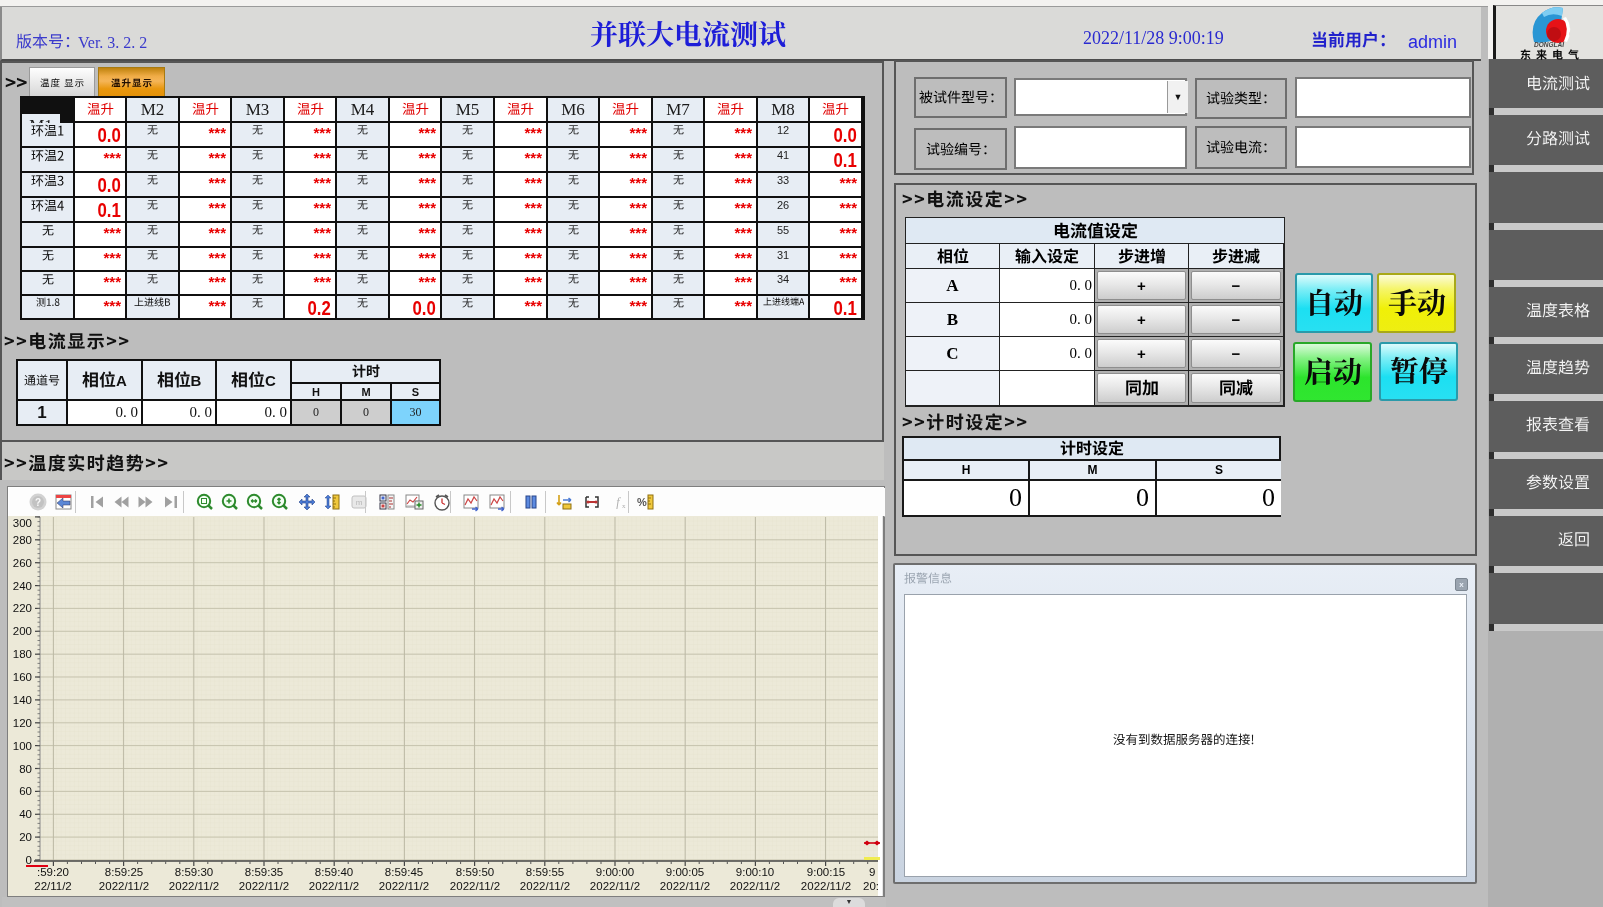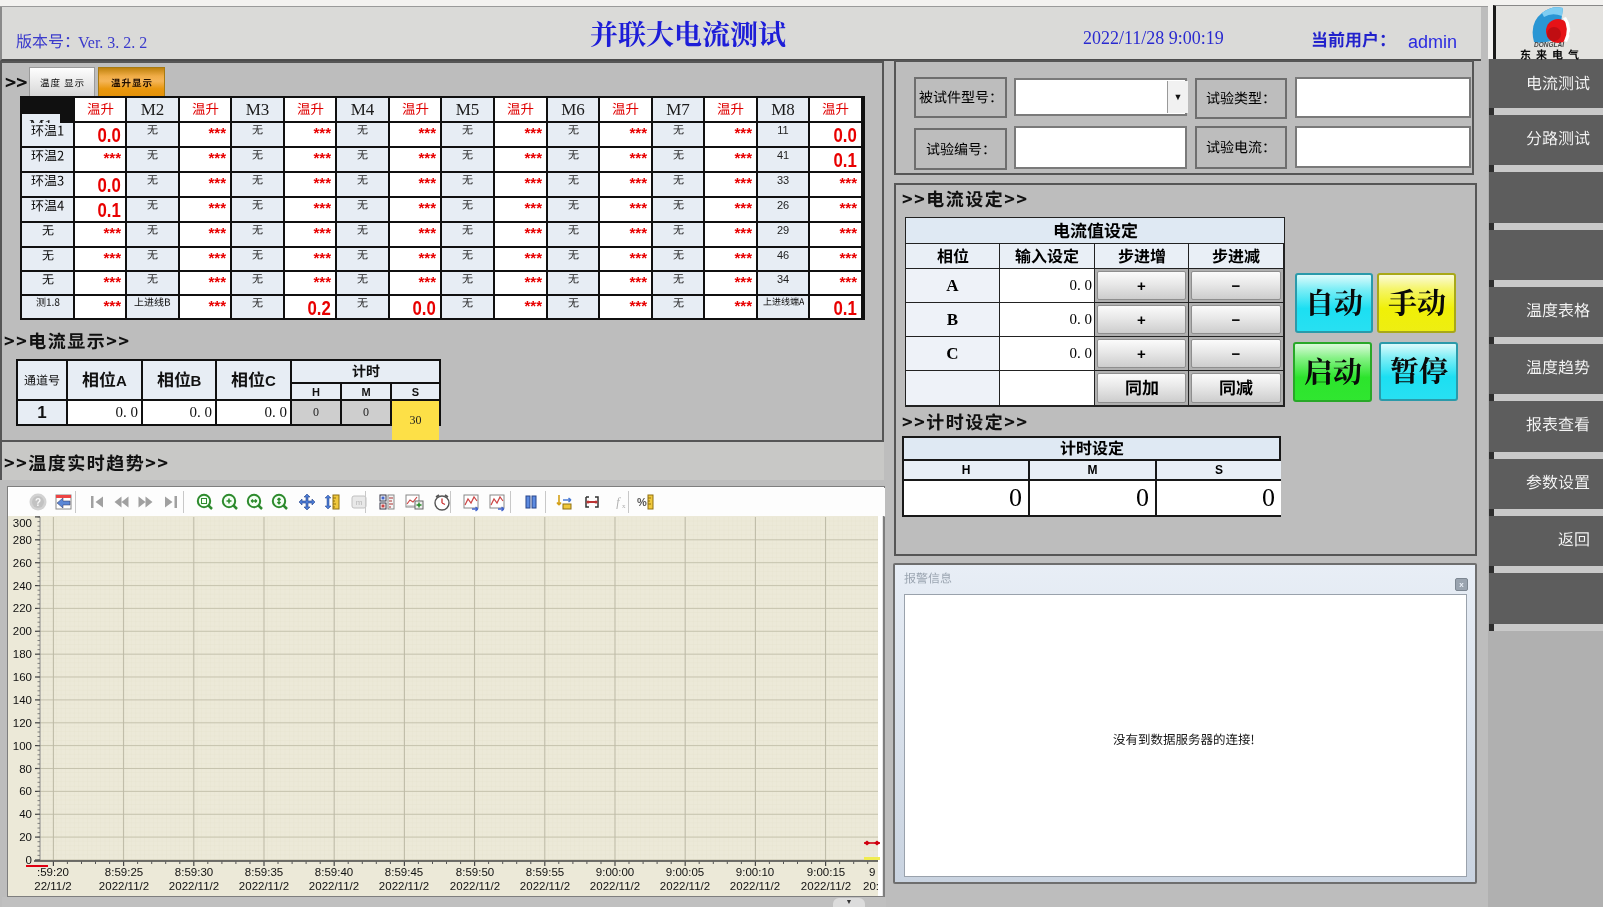--- a/index.html
+++ b/index.html
@@ -225,21 +225,21 @@
         <svg width="11" height="12" style="display:block" viewBox="0 0 11 12">
           <g transform="translate(0,9.7) scale(0.0550,-0.0550)" fill="#222">
             <use href="#r65e0" x="0"></use>
           </g>
         </svg>
       </div>
       <div style="position:absolute;left:685px;top:27px;width:51px;height:23px;background:#fff;display:flex;align-items:flex-start;justify-content:flex-end;padding-right:4px;padding-top:1px;overflow:hidden">
         <span style="font-weight:bold;font-size:15px;color:#e80000;line-height:17px">***</span>
       </div>
       <div style="position:absolute;left:738px;top:27px;width:50px;height:23px;background:#e7edf4;display:flex;align-items:flex-start;justify-content:center;padding-top:1px;overflow:hidden">
-        <span style="font-size:11px;color:#222">11</span>
+        <span style="font-size:11px;color:#222">12</span>
       </div>
       <div style="position:absolute;left:790px;top:27px;width:51px;height:23px;background:#fff;display:flex;align-items:flex-start;justify-content:flex-end;padding-right:4px;padding-top:1px;overflow:hidden">
         <span style="font-weight:bold;font-size:20px;color:#e80000;transform:scaleX(0.84);transform-origin:right center">0.0</span>
       </div>
       <div style="position:absolute;left:2px;top:52px;width:51px;height:23px;background:#e7edf4;display:flex;align-items:flex-start;justify-content:center;padding-top:1px;overflow:hidden">
         <svg width="33" height="14" style="display:block" viewBox="0 0 33 14">
           <g transform="translate(0,11.4) scale(0.0650,-0.0650)" fill="#111">
             <use href="#r73af" x="0"></use>
             <use href="#r6e29" x="200"></use>
             <use href="#r32" x="400"></use>
@@ -535,21 +535,21 @@
         <svg width="11" height="12" style="display:block" viewBox="0 0 11 12">
           <g transform="translate(0,9.7) scale(0.0550,-0.0550)" fill="#222">
             <use href="#r65e0" x="0"></use>
           </g>
         </svg>
       </div>
       <div style="position:absolute;left:685px;top:127px;width:51px;height:23px;background:#fff;display:flex;align-items:flex-start;justify-content:flex-end;padding-right:4px;padding-top:1px;overflow:hidden">
         <span style="font-weight:bold;font-size:15px;color:#e80000;line-height:17px">***</span>
       </div>
       <div style="position:absolute;left:738px;top:127px;width:50px;height:23px;background:#e7edf4;display:flex;align-items:flex-start;justify-content:center;padding-top:1px;overflow:hidden">
-        <span style="font-size:11px;color:#222">29</span>
+        <span style="font-size:11px;color:#222">55</span>
       </div>
       <div style="position:absolute;left:790px;top:127px;width:51px;height:23px;background:#fff;display:flex;align-items:flex-start;justify-content:flex-end;padding-right:4px;padding-top:1px;overflow:hidden">
         <span style="font-weight:bold;font-size:15px;color:#e80000;line-height:17px">***</span>
       </div>
       <div style="position:absolute;left:2px;top:152px;width:51px;height:22px;background:#e7edf4;display:flex;align-items:flex-start;justify-content:center;padding-top:1px;overflow:hidden">
         <svg width="12" height="13" style="display:block" viewBox="0 0 12 13">
           <g transform="translate(0,10.6) scale(0.0600,-0.0600)" fill="#111">
             <use href="#r65e0" x="0"></use>
           </g>
         </svg>
@@ -611,21 +611,21 @@
         <svg width="11" height="12" style="display:block" viewBox="0 0 11 12">
           <g transform="translate(0,9.7) scale(0.0550,-0.0550)" fill="#222">
             <use href="#r65e0" x="0"></use>
           </g>
         </svg>
       </div>
       <div style="position:absolute;left:685px;top:152px;width:51px;height:22px;background:#fff;display:flex;align-items:flex-start;justify-content:flex-end;padding-right:4px;padding-top:1px;overflow:hidden">
         <span style="font-weight:bold;font-size:15px;color:#e80000;line-height:17px">***</span>
       </div>
       <div style="position:absolute;left:738px;top:152px;width:50px;height:22px;background:#e7edf4;display:flex;align-items:flex-start;justify-content:center;padding-top:1px;overflow:hidden">
-        <span style="font-size:11px;color:#222">46</span>
+        <span style="font-size:11px;color:#222">31</span>
       </div>
       <div style="position:absolute;left:790px;top:152px;width:51px;height:22px;background:#fff;display:flex;align-items:flex-start;justify-content:flex-end;padding-right:4px;padding-top:1px;overflow:hidden">
         <span style="font-weight:bold;font-size:15px;color:#e80000;line-height:17px">***</span>
       </div>
       <div style="position:absolute;left:2px;top:176px;width:51px;height:22px;background:#e7edf4;display:flex;align-items:flex-start;justify-content:center;padding-top:1px;overflow:hidden">
         <svg width="12" height="13" style="display:block" viewBox="0 0 12 13">
           <g transform="translate(0,10.6) scale(0.0600,-0.0600)" fill="#111">
             <use href="#r65e0" x="0"></use>
           </g>
         </svg>
@@ -869,21 +869,21 @@
       </div>
       <div style="position:absolute;left:201px;top:42px;width:73px;height:23px;background:#fff;display:flex;align-items:center;justify-content:flex-end;padding-right:3px">
         <span class="ser" style="font-size:15px;color:#111">0. 0</span>
       </div>
       <div style="position:absolute;left:276px;top:42px;width:48px;height:23px;background:#cecece;display:flex;align-items:center;justify-content:center">
         <span class="ser" style="font-size:12px;color:#222">0</span>
       </div>
       <div style="position:absolute;left:326px;top:42px;width:48px;height:23px;background:#cecece;display:flex;align-items:center;justify-content:center">
         <span class="ser" style="font-size:12px;color:#222">0</span>
       </div>
-      <div style="position:absolute;left:376px;top:42px;width:47px;height:39px;background:#fde047;display:flex;align-items:center;justify-content:center">
+      <div style="position:absolute;left:376px;top:42px;width:47px;height:23px;background:#7dd3fc;display:flex;align-items:center;justify-content:center">
         <span class="ser" style="font-size:12px;color:#222">30</span>
       </div>
     </div>
   </div>
 <div style="position:absolute;left:0px;top:442px;width:884px;height:38px;background:#c8c8c6;border-left:2px solid #565656">
     <div style="position:absolute;left:2px;top:12px">
       <svg width="165" height="19" style="display:block" viewBox="0 0 165 19">
         <g transform="translate(0,15.8) scale(0.0900,-0.0900)" fill="#111">
           <use href="#b3e" x="0"></use>
           <use href="#b3e" x="135"></use>

